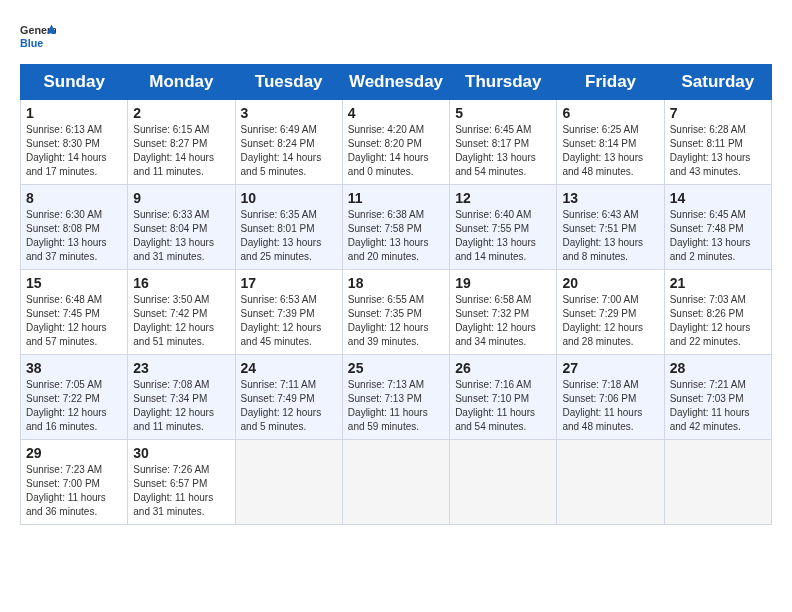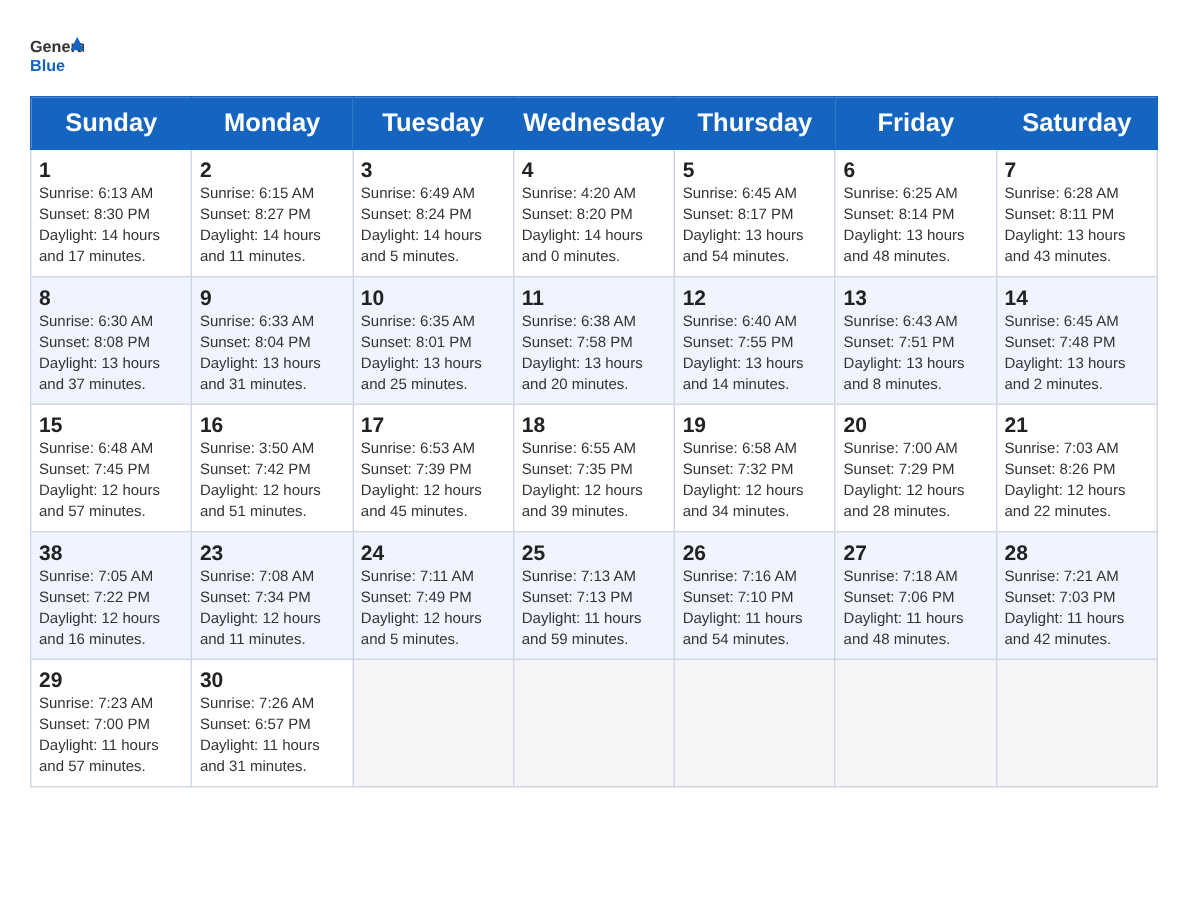--- a/index.html
+++ b/index.html
@@ -350,21 +350,21 @@
           <span>Daylight: 11 hours and 42 minutes.</span>
         </div>
       </td>
       </tr>
       <tr>
         <td>
         <span class="day-num">29</span>
         <div class="day-info">
           <span>Sunrise: 7:23 AM</span><br>
           <span>Sunset: 7:00 PM</span><br>
-          <span>Daylight: 11 hours and 57 minutes.</span>
+          <span>Daylight: 11 hours and 36 minutes.</span>
         </div>
       </td>
         <td>
         <span class="day-num">30</span>
         <div class="day-info">
           <span>Sunrise: 7:26 AM</span><br>
           <span>Sunset: 6:57 PM</span><br>
           <span>Daylight: 11 hours and 31 minutes.</span>
         </div>
       </td>

